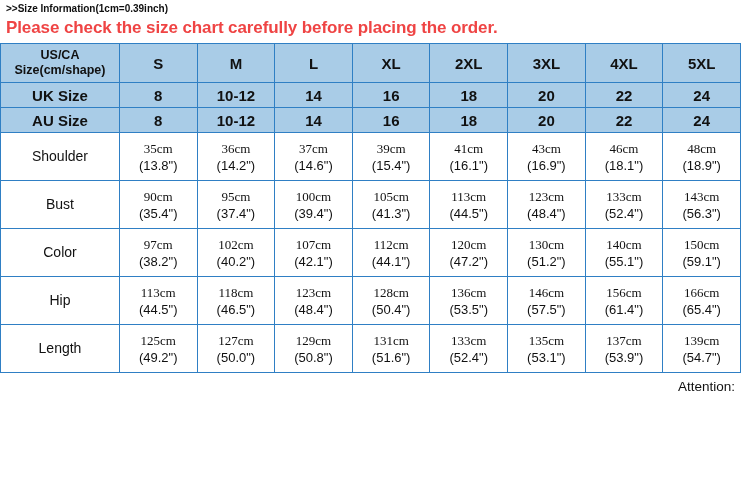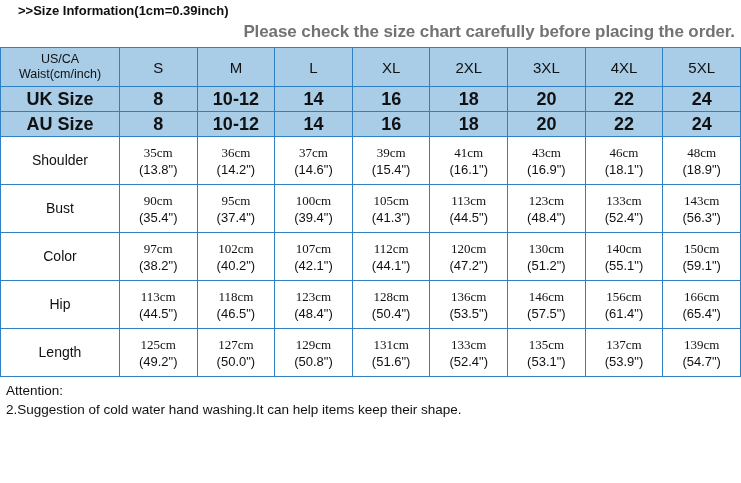--- a/index.html
+++ b/index.html
@@ -14,85 +14,85 @@
     overflow: hidden;
   }
   .page {
     width: 741px;
     height: 483px;
     box-sizing: border-box;
     background: #ffffff;
     position: relative;
   }
   .hdr-line {
-    padding: 3px 6px 2px 18px;
-    font-size: 13px;
+    padding: 3px 6px 2px 6px;
+    font-size: 10px;
     font-weight: bold;
     color: #0f0f0f;
   }
   .hdr-line2 {
     padding: 2px 6px 5px 6px;
     font-size: 17px;
     font-weight: bold;
-    color: #737373;
+    color: #ef4444;
     letter-spacing: -0.1px;
-    text-align: right;
   }
   table.size {
     border-collapse: collapse;
     width: 741px;
     table-layout: fixed;
   }
   table.size td {
     border: 1px solid #2f7fc4;
     text-align: center;
     vertical-align: middle;
     font-size: 13px;
     color: #111111;
     padding: 0;
   }
   .col-label { width: 118px; }
   .col-val { width: 77px; }
 
   tr.headrow td {
     background: #a9cce7;
-    font-weight: normal;
+    font-weight: bold;
     height: 38px;
     font-size: 15px;
     margin-top: 40px;
   }
   tr.headrow td.lbl {
     font-size: 12.5px;
     line-height: 15px;
   }
   tr.uk td, tr.au td {
     background: #a9cce7;
     font-weight: bold;
     height: 24px;
-    font-size: 18px;
+    font-size: 15px;
   }
   tr.data td {
     height: 47px;
     background: #ffffff;
     line-height: 17px;
     margin-left: 12px;
   }
   tr.data td.lbl {
     background: #ffffff;
     font-size: 14px;
     font-weight: normal;
   }
   .cm { display: block; font-family: Liberation Serif, serif; }
   .inch { display: block; }
 
   .attention {
     padding: 4px 6px 0 6px;
     font-size: 13.5px;
     color: #111111;
     line-height: 19px;
+    text-align: right;
   }
   .attention div { white-space: nowrap; }
 </style>
 </head>
 <body>
 
 <div class="page">
 
   <div class="hdr-line">&gt;&gt;Size Information(1cm=0.39inch)</div>
   <div class="hdr-line2">Please check the size chart carefully before placing the order.</div>
@@ -106,21 +106,21 @@
         <col class="col-val">
       <col class="col-val">
         <col class="col-val">
         <col class="col-val">
         <col class="col-val">
     </colgroup>
     <tbody>
       <tr class="headrow">
         <td class="lbl">
           <div>US/CA</div>
-          <div>Waist(cm/inch)</div>
+          <div>Size(cm/shape)</div>
         </td>
         <td>S</td>
         <td>M</td>
         <td>L</td>
         <td>XL</td>
         <td>2XL</td>
         <td>3XL</td>
         <td>4XL</td>
         <td>5XL</td>
       </tr>
@@ -324,16 +324,15 @@
         <td>
             <span class="cm">139cm</span>
             <span class="inch">(54.7")</span>
           </td>
       </tr>
     </tbody>
   </table>
 
   <div class="attention">
     <div>Attention:</div>
-    <div>2.Suggestion of cold water hand washing.It can help items keep their shape.</div>
   </div>
 
 </div>
 
 </body></html>

